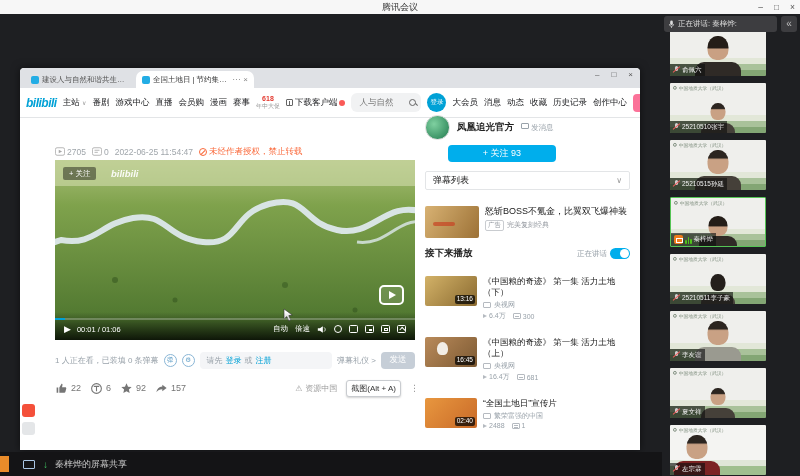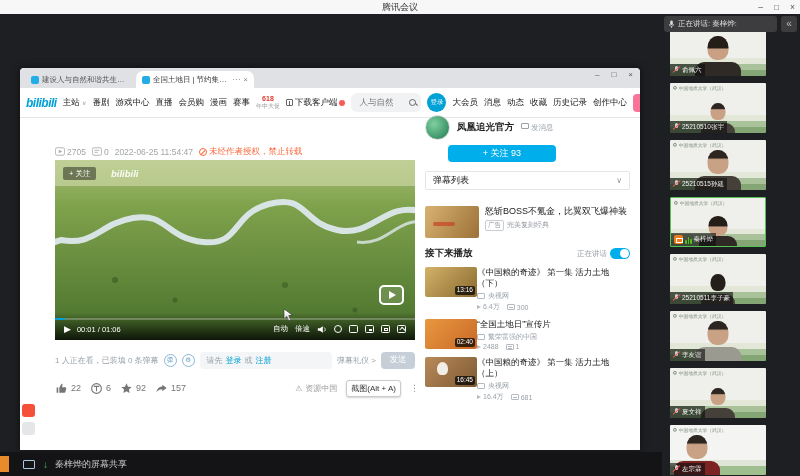--- a/index.html
+++ b/index.html
@@ -129,21 +129,21 @@
   .ad{margin-top:16px;display:flex;gap:6px}
   .ad-thumb{width:54px;height:32px;border-radius:2px;background:linear-gradient(120deg,#d8b273,#9c7136);position:relative;flex:none;overflow:hidden}
   .ad-thumb::after{content:"";position:absolute;left:8px;top:16px;width:22px;height:4px;background:rgba(200,60,30,.65);border-radius:2px}
   .ad-title{font-size:9px;color:#212121;line-height:1.3;max-height:24px;overflow:hidden}
   .ad-sub{margin-top:2px;display:flex;align-items:center;gap:3px;font-size:7px;color:#9499a0}
   .ad-tag{border:1px solid #c9ccd0;border-radius:2px;padding:0 2px;font-size:6.5px}
   .next-hd{margin-top:9px;display:flex;align-items:center;font-size:9.5px;color:#212121;font-weight:bold}
   .auto{margin-left:auto;display:flex;align-items:center;gap:3px;font-size:7.5px;color:#99a2aa;font-weight:normal}
   .toggle{width:20px;height:11px;border-radius:6px;background:#00aeec;position:relative}
   .toggle::after{content:"";position:absolute;right:1px;top:1px;width:9px;height:9px;border-radius:50%;background:#fff}
-  .vi{margin-top:7px;display:flex;gap:0}
+  .vi{margin-top:16px;display:flex;gap:6px}
   .vi-thumb{width:52px;height:30px;border-radius:2px;position:relative;flex:none;overflow:hidden}
   .th1{background:linear-gradient(135deg,#d3b268,#8a6a30)}
   .th2{background:linear-gradient(#cfe3b0 0 28%,#8fae4e 28%,#55823a)}
   .th3{background:linear-gradient(135deg,#b98a5a,#7d5a33)}
   .th3::after{content:"";position:absolute;left:12px;top:5px;width:11px;height:13px;background:#f2ede6;border-radius:50% 50% 40% 40%}
   .th4{background:linear-gradient(135deg,#e8973f,#c96a28)}
   .vi-dur{position:absolute;right:2px;bottom:2px;background:rgba(0,0,0,.72);color:#fff;font-size:6.5px;line-height:1;padding:1.5px 2px;border-radius:2px}
   .vi-body{min-width:0;flex:1}
   .vi-title{font-size:8.5px;color:#212121;line-height:1.3;max-height:22px;overflow:hidden}
   .vi-up{display:flex;align-items:center;gap:3px;font-size:7px;color:#99a2aa;margin-top:1.5px}
@@ -521,20 +521,43 @@
           <span class="st">
               <span class="i-dmc"></span>
               <span>300</span>
             </span>
         </div>
       </span>
     </div>
 
 
     <div class="vi">
+      <span class="vi-thumb th3">
+          <span class="vi-dur">16:45</span>
+        </span>
+      <span class="vi-body">
+        <div class="vi-title">《中国粮的奇迹》 第一集 活力土地（上）</div>
+        <div class="vi-up">
+            <span class="i-tv"></span>
+            <span>央视网</span>
+          </div>
+        <div class="vi-stats">
+          <span class="st">
+              <span class="i-plc"></span>
+              <span>16.4万</span>
+            </span>
+          <span class="st">
+              <span class="i-dmc"></span>
+              <span>681</span>
+            </span>
+        </div>
+      </span>
+    </div>
+
+    <div class="vi">
       <span class="vi-thumb th4">
           <span class="vi-dur">02:40</span>
         </span>
       <span class="vi-body">
         <div class="vi-title">“全国土地日”宣传片</div>
         <div class="vi-up">
             <span class="i-tv"></span>
             <span>繁荣富强的中国</span>
           </div>
         <div class="vi-stats">
@@ -543,38 +566,15 @@
               <span>2488</span>
             </span>
           <span class="st">
               <span class="i-dmc"></span>
               <span>1</span>
             </span>
         </div>
       </span>
     </div>
 
-    <div class="vi">
-      <span class="vi-thumb th3">
-          <span class="vi-dur">16:45</span>
-        </span>
-      <span class="vi-body">
-        <div class="vi-title">《中国粮的奇迹》 第一集 活力土地（上）</div>
-        <div class="vi-up">
-            <span class="i-tv"></span>
-            <span>央视网</span>
-          </div>
-        <div class="vi-stats">
-          <span class="st">
-              <span class="i-plc"></span>
-              <span>16.4万</span>
-            </span>
-          <span class="st">
-              <span class="i-dmc"></span>
-              <span>681</span>
-            </span>
-        </div>
-      </span>
-    </div>
-
   </div>
 
 </div>
 
 </body></html>

